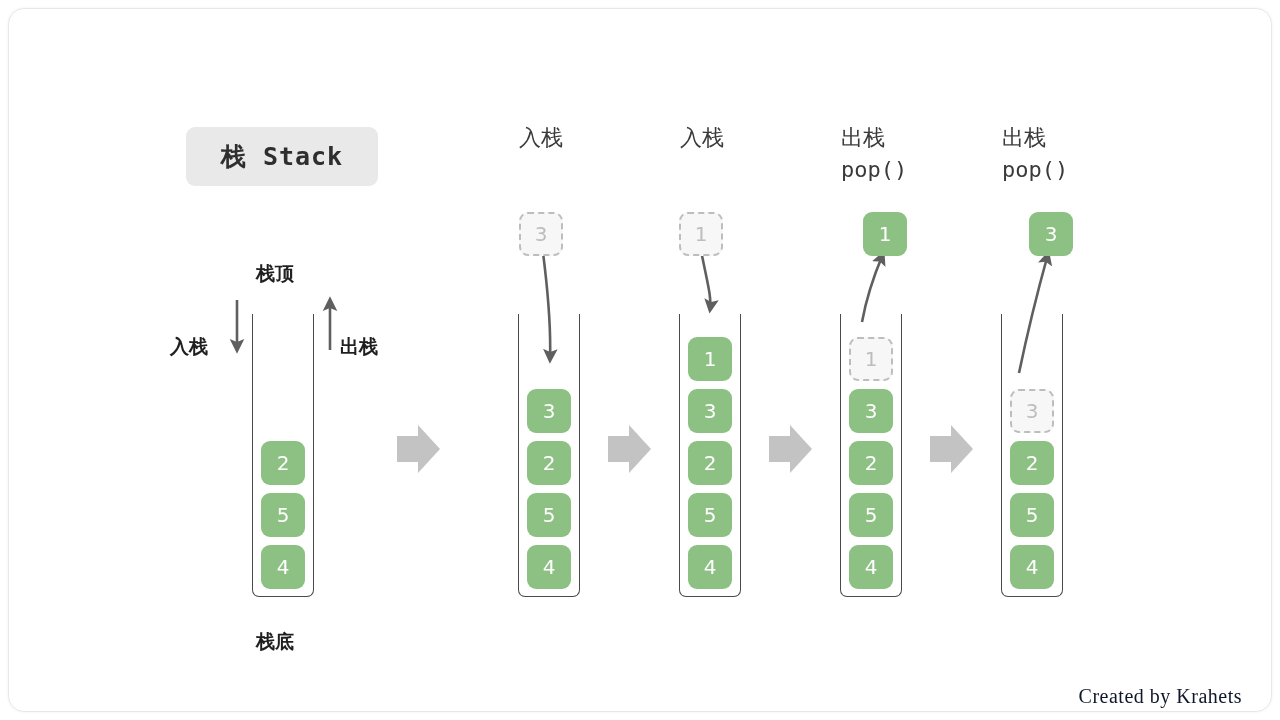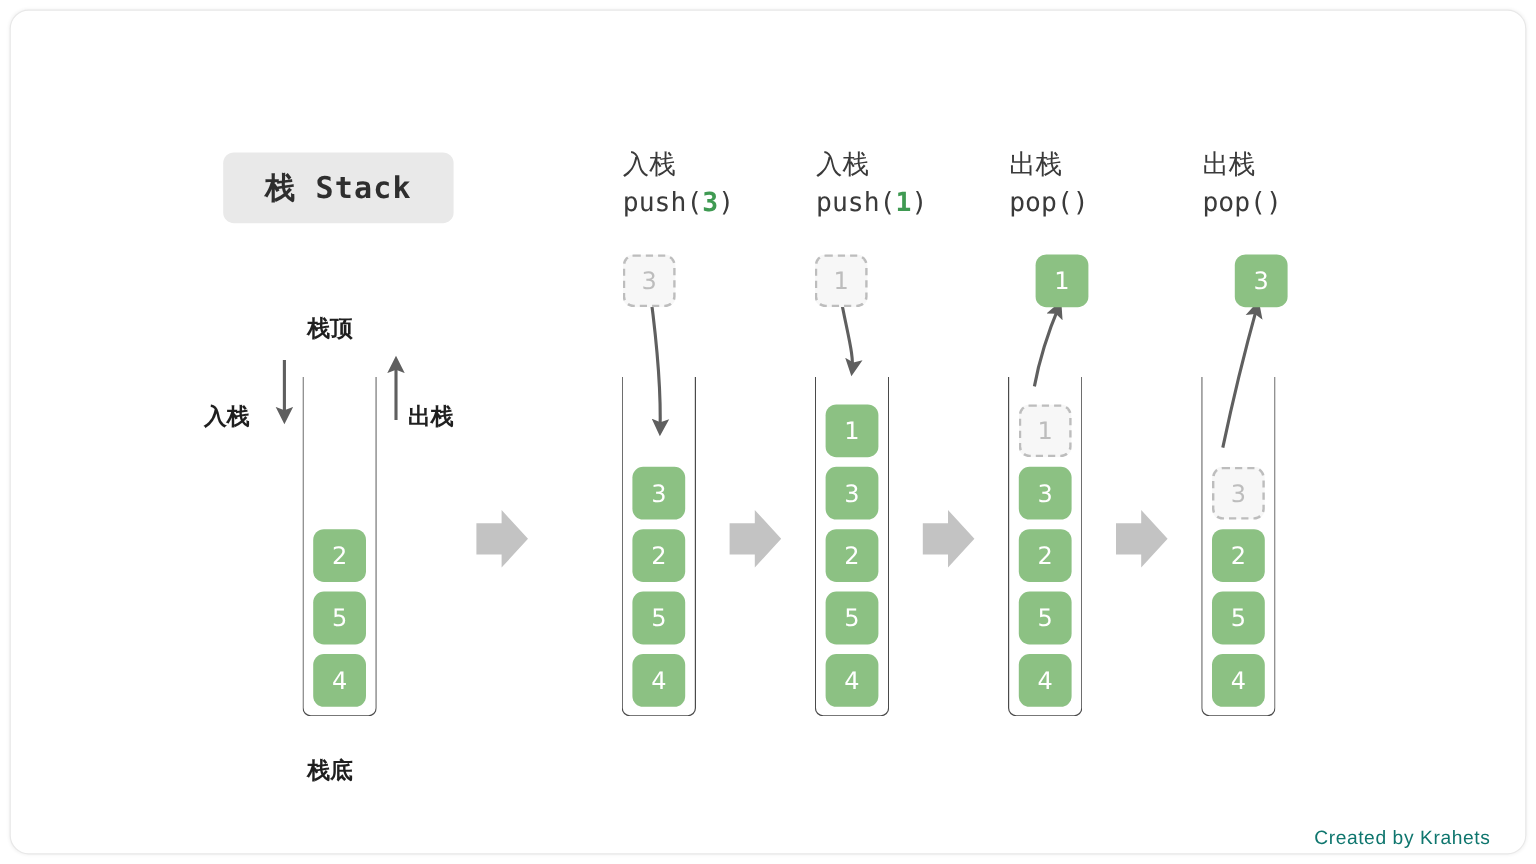--- a/index.html
+++ b/index.html
@@ -125,23 +125,23 @@
     font-size: 19px;
     font-weight: bold;
     color: #1f1f1f;
     font-family: Liberation Mono, monospace;
     white-space: nowrap;
   }
   .watermark {
     position: absolute;
     right: 38px;
     bottom: 28px;
-    font-size: 16px;
-    color: #0f766e;
-    font-family: Liberation Sans, sans-serif;
+    font-size: 20px;
+    color: #0f172a;
+    font-family: Liberation Serif, serif;
     letter-spacing: 0.5px;
   }
   svg.overlay {
     position: absolute;
     left: 0; top: 0;
     width: 1280px;
     height: 720px;
     pointer-events: none;
   }
 </style>
@@ -205,32 +205,30 @@
     <div class="lbl" style="left:170px; top:318px;">入栈</div>
     <div class="lbl" style="left:340px; top:318px;">出栈</div>
 
     <div class="stack" style="left:252px; top:298px; height:283px;"></div>
     <div class="cell filled" style="left:261px; top:425px;">2</div>
     <div class="cell filled" style="left:261px; top:477px;">5</div>
     <div class="cell filled" style="left:261px; top:529px;">4</div>
 
     <div class="col-head" style="left:519px; top:108px;">
       <span class="cn">入栈</span>
-      <span class="code"><span>push(</span><span class="num">3</span><span>)</span></span>
     </div>
     <div class="cell ghost" style="left:519px; top:196px;">3</div>
     <div class="stack" style="left:518px; top:298px; height:283px;"></div>
     <div class="cell filled" style="left:527px; top:373px;">3</div>
     <div class="cell filled" style="left:527px; top:425px;">2</div>
     <div class="cell filled" style="left:527px; top:477px;">5</div>
     <div class="cell filled" style="left:527px; top:529px;">4</div>
 
     <div class="col-head" style="left:680px; top:108px;">
       <span class="cn">入栈</span>
-      <span class="code"><span>push(</span><span class="num">1</span><span>)</span></span>
     </div>
     <div class="cell ghost" style="left:679px; top:196px;">1</div>
     <div class="stack" style="left:679px; top:298px; height:283px;"></div>
     <div class="cell filled" style="left:688px; top:321px;">1</div>
     <div class="cell filled" style="left:688px; top:373px;">3</div>
     <div class="cell filled" style="left:688px; top:425px;">2</div>
     <div class="cell filled" style="left:688px; top:477px;">5</div>
     <div class="cell filled" style="left:688px; top:529px;">4</div>
 
     <div class="col-head" style="left:841px; top:108px;">

